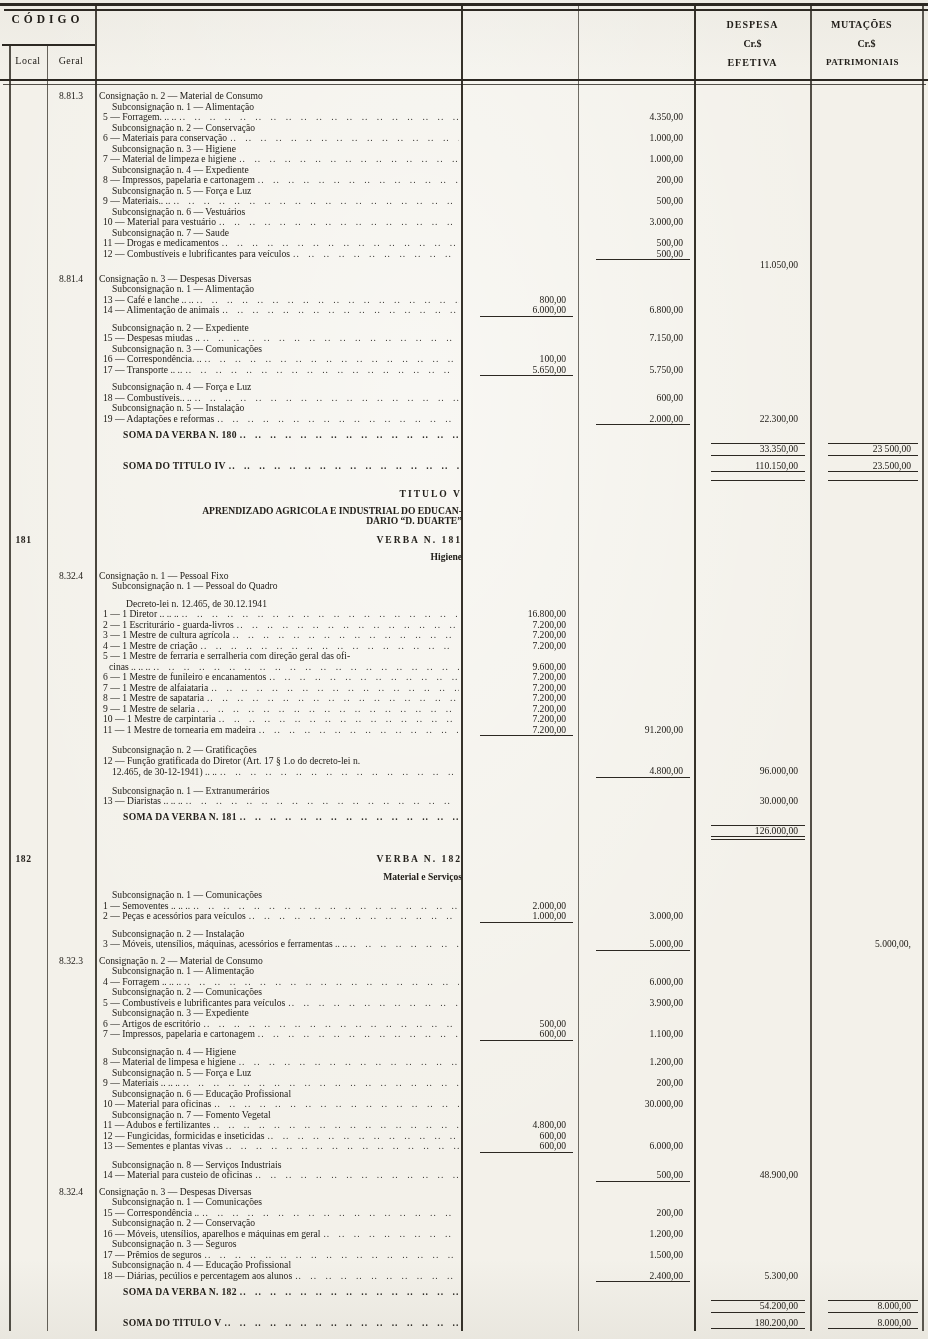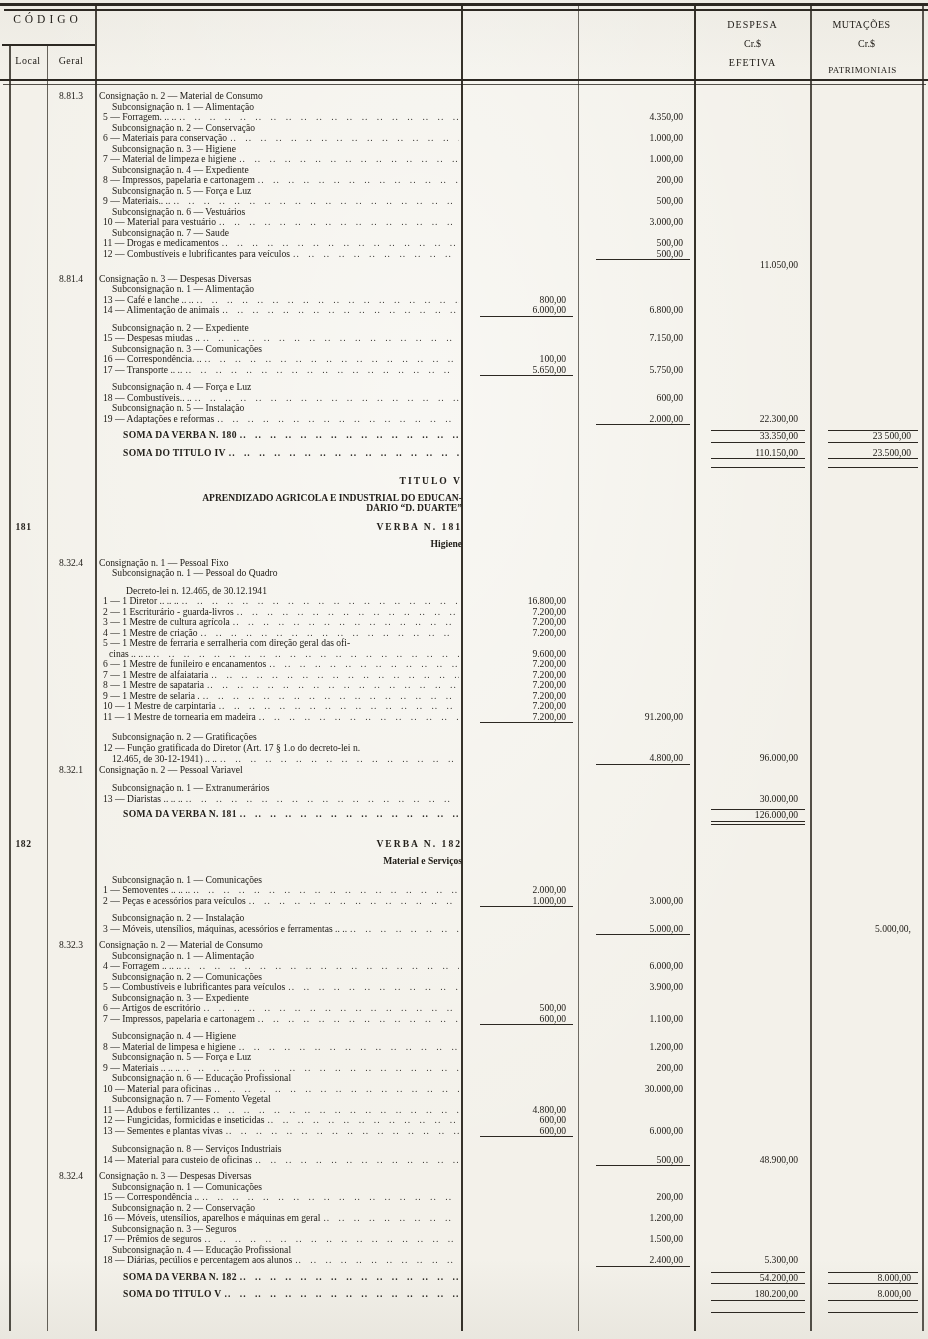--- a/index.html
+++ b/index.html
@@ -24,30 +24,30 @@
   .vl-de     {left:810px; top:3px;  bottom:8px; width:2px; opacity:.85;}
   .vl-right  {left:922px; top:3px;  bottom:8px; width:2px; opacity:.8;}
   
   .hl{position:absolute;background:#2c2822;}
   .hl-top1{top:3px;left:0;right:0;height:2.5px;}
   .hl-top2{top:9px;left:4px;right:0;height:1.5px;}
   .hl-cod {top:44px;left:2px;width:93px;height:1.5px;}
   .hl-hb1 {top:79px;left:0;right:0;height:2px;}
   .hl-hb2 {top:84px;left:3px;right:2px;height:1px;opacity:.8;}
   
-  .hdr{position:absolute;text-align:center;font-weight:normal;white-space:nowrap;}
+  .hdr{position:absolute;text-align:center;font-weight:bold;white-space:nowrap;}
   .hdr-codigo{left:0;width:95px;top:13px;font-size:11.5px;letter-spacing:4px;}
   .hdr-local {left:9px;width:38px;top:55px;font-size:10px;font-weight:normal;letter-spacing:.5px;}
   .hdr-geral {left:47px;width:48px;top:55px;font-size:10px;font-weight:normal;letter-spacing:.5px;}
   .hdr-de1{left:695px;width:115px;top:19px;font-size:10px;letter-spacing:1px;}
   .hdr-de2{left:695px;width:115px;top:38px;font-size:10px;}
   .hdr-de3{left:695px;width:115px;top:57px;font-size:10px;letter-spacing:1px;}
   .hdr-mu1{left:810px;width:103px;top:19px;font-size:10px;letter-spacing:.5px;}
   .hdr-mu2{left:810px;width:113px;top:38px;font-size:10px;}
-  .hdr-mu3{left:810px;width:105px;top:57px;font-size:9px;letter-spacing:.5px;margin-top:8px;}
+  .hdr-mu3{left:810px;width:105px;top:57px;font-size:9px;letter-spacing:.5px;}
   
   #tbody{position:absolute;top:88px;left:0;width:928px;}
   .row{display:grid;grid-template-columns:47px 48px 367px 116px 117px 115px 113px;
        min-height:10.5px;line-height:10.5px;font-size:9.6px;}
   .rule-row{min-height:5px;line-height:5px;}
   .gap{width:100%;}
   .c-local{text-align:center;font-weight:bold;letter-spacing:.5px;}
   .c-geral{text-align:center;}
   .c-desc{display:flex;align-items:baseline;overflow:hidden;white-space:nowrap;}
   .dtext{flex:0 0 auto;}
@@ -59,21 +59,21 @@
   .ind-cont2{padding-left:17px;align-items:center;}
   .ind-decreto{padding-left:31px;}
   .ind-soma{padding-left:28px;font-weight:bold;letter-spacing:.3px;}
   .crow .c-desc{justify-content:flex-end;}
   .bold{font-weight:bold;}
   .sp{letter-spacing:2px;font-weight:bold;}
   .c-val{overflow:visible;}
   .v{display:block;text-align:right;margin-left:18px;margin-right:5px;padding-right:7px;min-height:1px;}
   .col-de .v{margin-left:16px;}
   .ru {border-bottom:1.6px solid #2c2822;}
-  .ra {border-top:1.6px solid #2c2822;}
+  .ra {border-top:1.6px solid #2c2822;margin-top:13px;}
   .ru2{border-bottom:4px double #2c2822;}
   .rule-row .v{height:4px;}
 </style>
 </head>
 <body>
 
 <div class="page">
 
   <div class="vl vl-left"></div>
   <div class="vl vl-lg"></div>
@@ -1197,39 +1197,20 @@
         <div class="c-val col-c2">
           <div class="v ru">4.800,00</div>
         </div>
         <div class="c-val col-de">
           <div class="v">96.000,00</div>
         </div>
         <div class="c-val col-mu">
           <div class="v"></div>
         </div>
       </div>
-      <div class="row">
-        <div class="c-local"></div>
-        <div class="c-geral">8.32.1</div>
-        <div class="c-desc ind-consig">
-          <span class="dtext">Consignação n. 2 — Pessoal Variavel</span>
-        </div>
-        <div class="c-val col-c1">
-          <div class="v"></div>
-        </div>
-        <div class="c-val col-c2">
-          <div class="v"></div>
-        </div>
-        <div class="c-val col-de">
-          <div class="v"></div>
-        </div>
-        <div class="c-val col-mu">
-          <div class="v"></div>
-        </div>
-      </div>
       <div class="gap" style="height: 8px;"></div>
       <div class="row">
         <div class="c-local"></div>
         <div class="c-geral"></div>
         <div class="c-desc ind-sub">
           <span class="dtext">Subconsignação n. 1 — Extranumerários</span>
         </div>
         <div class="c-val col-c1">
           <div class="v"></div>
         </div>

